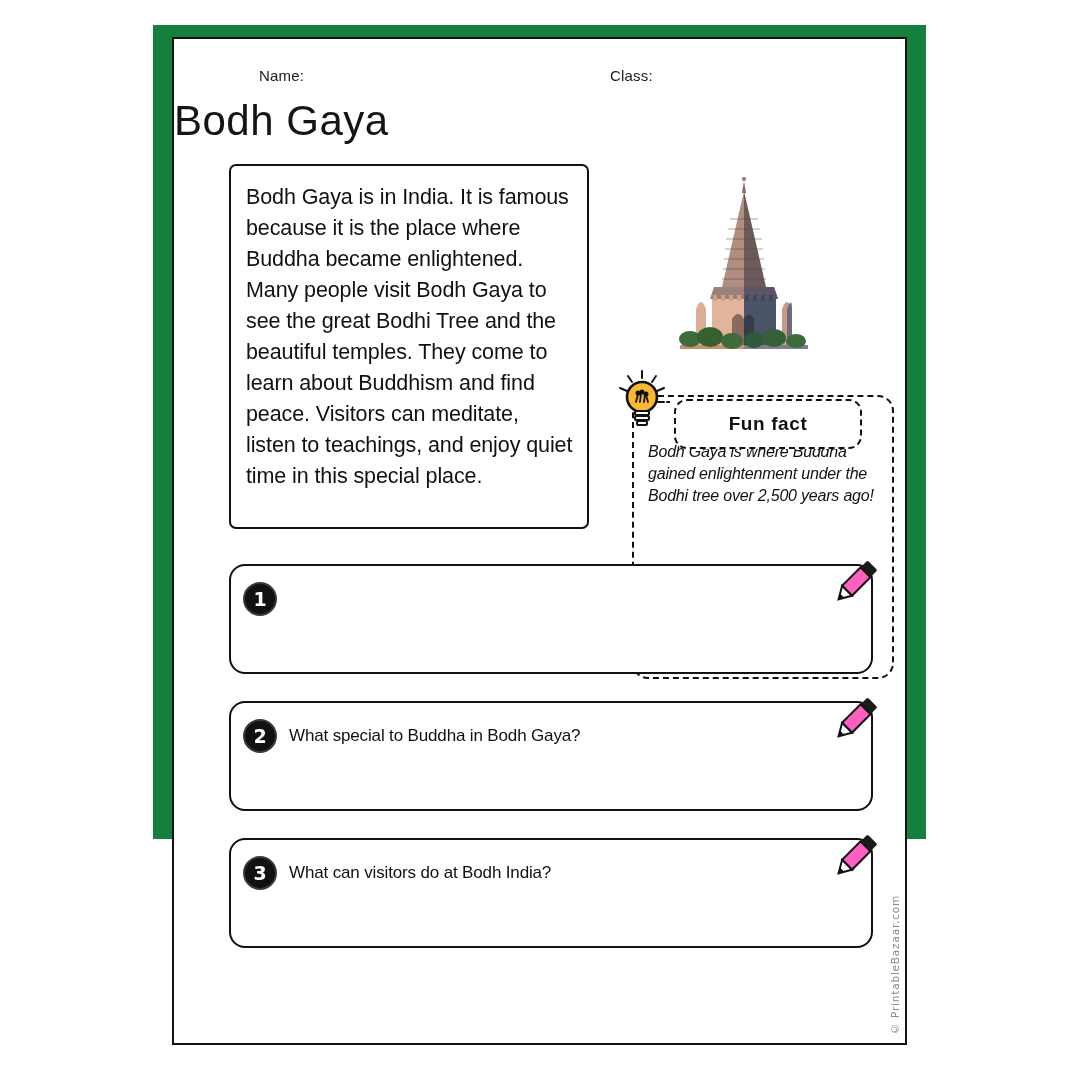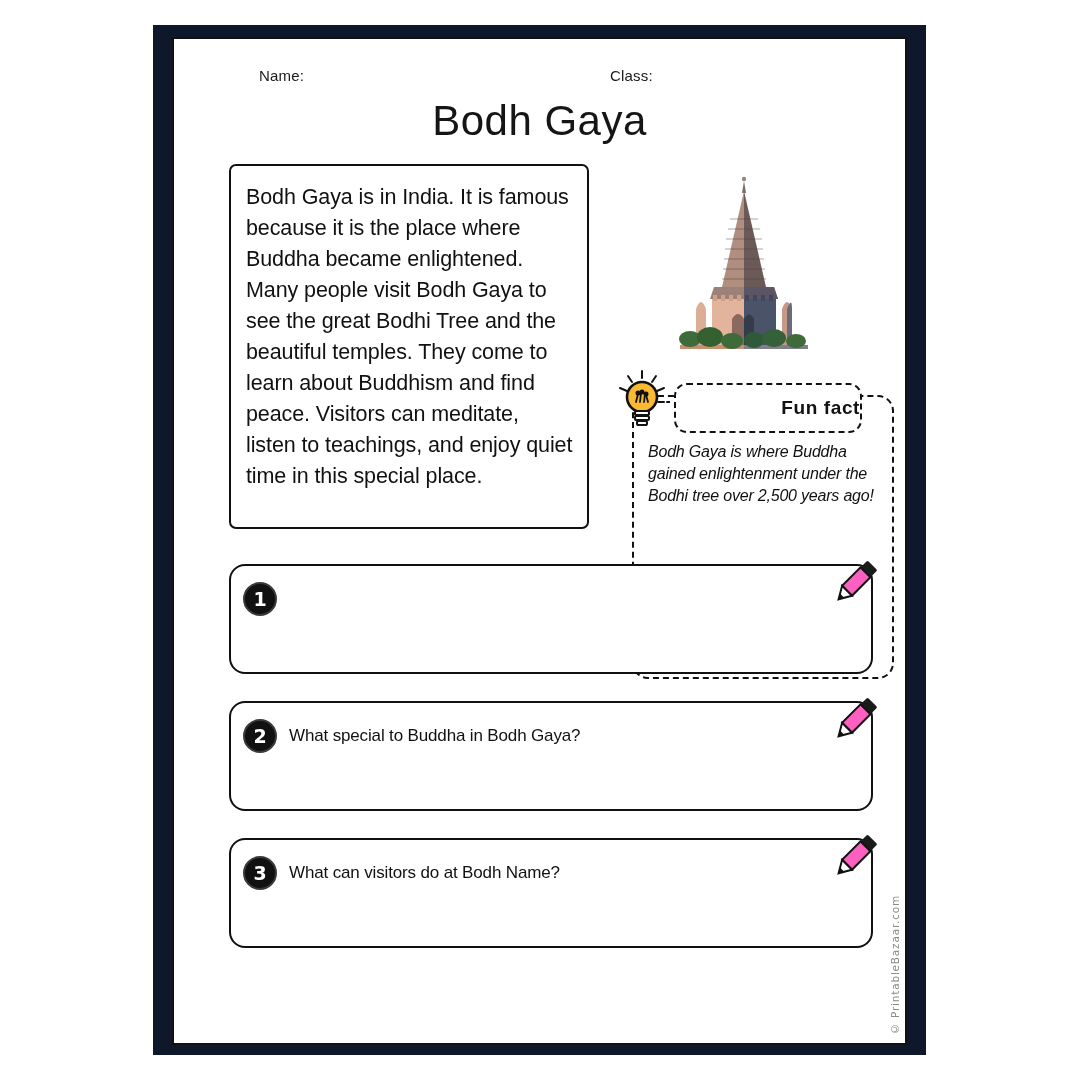--- a/index.html
+++ b/index.html
@@ -11,22 +11,22 @@
     font-family: "Liberation Sans", sans-serif;
     overflow: hidden;
   }
 
   
   #frame {
     position: absolute;
     left: 153px;
     top: 25px;
     width: 773px;
-    height: 1030px;
-    background: #0f172a;
+    height: 814px;
+    background: #15803d;
   }
 
   
   #paper {
     position: absolute;
     left: 19px;
     top: 12px;
     width: 735px;
     height: 1008px;
     background: #ffffff;
@@ -48,21 +48,21 @@
     letter-spacing: .2px;
   }
   #name-label  { left: 85px; }
   #class-label { left: 436px; }
 
   
   #page-title {
     position: absolute;
     left: 0; top: 58px;
     width: 100%;
-    text-align: center;
+    text-align: left;
     font-size: 42px;
     font-weight: 300;
     color: #151515;
     letter-spacing: .5px;
     line-height: 1.15;
   }
 
   
   #passage-box {
     position: absolute;
@@ -120,29 +120,29 @@
     font-size: 16px;
     line-height: 1.38;
     font-style: italic;
     color: #111;
     letter-spacing: -0.2px;
     white-space: pre-wrap;
   }
   #funfact-label-box {
     position: absolute;
     left: 60px;
-    top: 14px;
+    top: 30px;
     width: 188px;
     height: 50px;
     border: 2.5px dashed #111111;
     border-radius: 13px;
     background: #ffffff;
     display: flex;
     align-items: center;
-    justify-content: flex-end;
+    justify-content: center;
     z-index: 4;
   }
   #funfact-label {
     font-size: 19px;
     font-weight: 700;
     letter-spacing: .6px;
     color: #111;
   }
   #bulb-icon {
     position: absolute;
@@ -361,21 +361,21 @@
             <rect x="26" y="14" width="14" height="26" fill="#FF5FC0" stroke="#111" stroke-width="2"></rect>
             <path d="M26 40 L40 40 L33 52 Z" fill="#ffffff" stroke="#111" stroke-width="2"></path>
             <path d="M30 47 L36 47 L33 52 Z" fill="#111"></path>
           </g>
         </svg>
       </div>
     </div>
 
     <div class="question-row" id="q-row-2">
       <div class="q-badge">3</div>
-      <div class="q-text">What can visitors do at Bodh Name?</div>
+      <div class="q-text">What can visitors do at Bodh India?</div>
       <div class="pencil-icon">
         <svg viewBox="0 0 62 62" xmlns="http://www.w3.org/2000/svg">
           <g transform="rotate(45 31 31)">
             <rect x="26" y="4" width="14" height="11" rx="1.5" fill="#1a1a1a"></rect>
             <rect x="26" y="14" width="14" height="26" fill="#FF5FC0" stroke="#111" stroke-width="2"></rect>
             <path d="M26 40 L40 40 L33 52 Z" fill="#ffffff" stroke="#111" stroke-width="2"></path>
             <path d="M30 47 L36 47 L33 52 Z" fill="#111"></path>
           </g>
         </svg>
       </div>

